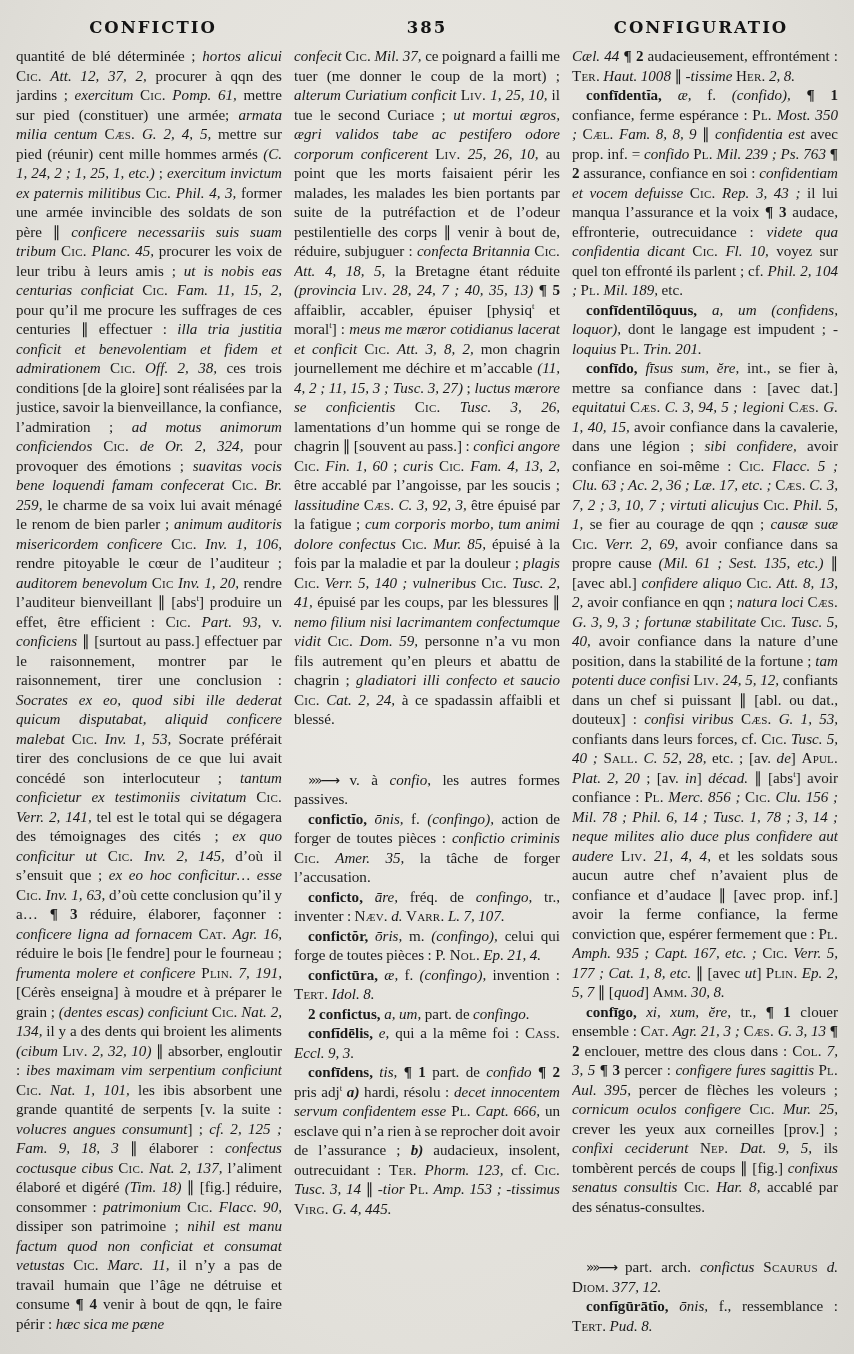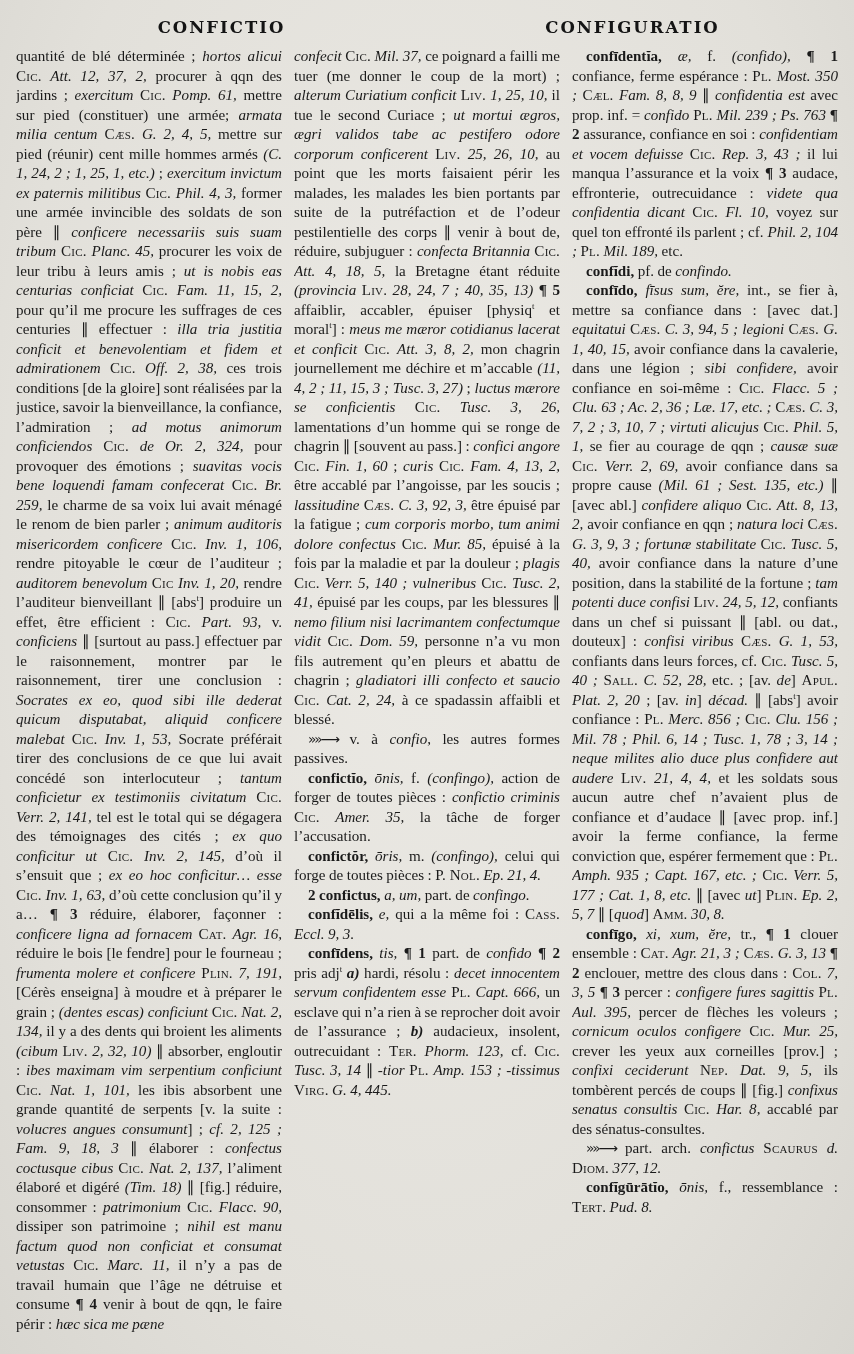--- a/index.html
+++ b/index.html
@@ -14,50 +14,54 @@
   }
   .header{display:flex;align-items:flex-start;margin:4px 0 10px 0;}
   .head{flex:1 1 0;text-align:center;font-family:"DejaVu Serif", serif;
         font-weight:bold;font-size:16.5px;letter-spacing:2px;color:#141414;}
   .columns{display:flex;gap:12px;height:1294px;overflow:hidden;}
   .col{flex:1 1 0;overflow:hidden;text-align:justify;
        font-size:15.1px;line-height:19.5px;
        word-spacing:-0.3px;}
   .para{margin:0;padding:0;}
   .para.entry{text-indent:14px;}
-  .para.arrow{text-indent:14px;}
+  .para.arrow{text-indent:14px;margin-top:41px;}
   b{font-weight:bold;}
   i{font-style:italic;}
   sc{font-variant:small-caps;letter-spacing:0.2px;}
   sup{font-size:0.58em;vertical-align:super;line-height:0;}
   .arrow-glyph{font-family:"DejaVu Sans", sans-serif;font-size:0.9em;letter-spacing:-2px;}
 </style>
 </head>
 <body>
 
 <div class="page">
   <div class="header">
     <div class="head">CONFICTIO</div>
+    <div class="head">385</div>
     <div class="head">CONFIGURATIO</div>
   </div>
   <div class="columns">
     <div class="col">
         <p class="para cont">quantité de blé déterminée ; <i>hortos alicui</i> <sc>Cic.</sc> <i>Att. 12, 37, 2,</i> procurer à qqn des jardins ; <i>exercitum</i> <sc>Cic.</sc> <i>Pomp. 61,</i> mettre sur pied (constituer) une armée; <i>armata milia centum</i> <sc>Cæs.</sc> <i>G. 2, 4, 5,</i> mettre sur pied (réunir) cent mille hommes armés <i>(C. 1, 24, 2 ; 1, 25, 1, etc.)</i> ; <i>exercitum invictum ex paternis militibus</i> <sc>Cic.</sc> <i>Phil. 4, 3,</i> former une armée invincible des soldats de son père ∥ <i>conficere necessariis suis suam tribum</i> <sc>Cic.</sc> <i>Planc. 45,</i> procurer les voix de leur tribu à leurs amis ; <i>ut is nobis eas centurias conficiat</i> <sc>Cic.</sc> <i>Fam. 11, 15, 2,</i> pour qu’il me procure les suffrages de ces centuries ∥ effectuer : <i>illa tria justitia conficit et benevolentiam et fidem et admirationem</i> <sc>Cic.</sc> <i>Off. 2, 38,</i> ces trois conditions [de la gloire] sont réalisées par la justice, savoir la bienveillance, la confiance, l’admiration ; <i>ad motus animorum conficiendos</i> <sc>Cic.</sc> <i>de Or. 2, 324,</i> pour provoquer des émotions ; <i>suavitas vocis bene loquendi famam confecerat</i> <sc>Cic.</sc> <i>Br. 259,</i> le charme de sa voix lui avait ménagé le renom de bien parler ; <i>animum auditoris misericordem conficere</i> <sc>Cic.</sc> <i>Inv. 1, 106,</i> rendre pitoyable le cœur de l’auditeur ; <i>auditorem benevolum</i> <sc>Cic</sc> <i>Inv. 1, 20,</i> rendre l’auditeur bienveillant ∥ [abs<sup>t</sup>] produire un effet, être efficient : <sc>Cic.</sc> <i>Part. 93,</i> v. <i>conficiens</i> ∥ [surtout au pass.] effectuer par le raisonnement, montrer par le raisonnement, tirer une conclusion : <i>Socrates ex eo, quod sibi ille dederat quicum disputabat, aliquid conficere malebat</i> <sc>Cic.</sc> <i>Inv. 1, 53,</i> Socrate préférait tirer des conclusions de ce que lui avait concédé son interlocuteur ; <i>tantum conficietur ex testimoniis civitatum</i> <sc>Cic.</sc> <i>Verr. 2, 141,</i> tel est le total qui se dégagera des témoignages des cités ; <i>ex quo conficitur ut</i> <sc>Cic.</sc> <i>Inv. 2, 145,</i> d’où il s’ensuit que ; <i>ex eo hoc conficitur… esse</i> <sc>Cic.</sc> <i>Inv. 1, 63,</i> d’où cette conclusion qu’il y a… <b>¶ 3</b> réduire, élaborer, façonner : <i>conficere ligna ad fornacem</i> <sc>Cat.</sc> <i>Agr. 16,</i> réduire le bois [le fendre] pour le fourneau ; <i>frumenta molere et conficere</i> <sc>Plin.</sc> <i>7, 191,</i> [Cérès enseigna] à moudre et à préparer le grain ; <i>(dentes escas) conficiunt</i> <sc>Cic.</sc> <i>Nat. 2, 134,</i> il y a des dents qui broient les aliments <i>(cibum</i> <sc>Liv.</sc> <i>2, 32, 10)</i> ∥ absorber, engloutir : <i>ibes maximam vim serpentium conficiunt</i> <sc>Cic.</sc> <i>Nat. 1, 101,</i> les ibis absorbent une grande quantité de serpents [v. la suite : <i>volucres angues consumunt</i>] ; <i>cf. 2, 125 ; Fam. 9, 18, 3</i> ∥ élaborer : <i>confectus coctusque cibus</i> <sc>Cic.</sc> <i>Nat. 2, 137,</i> l’aliment élaboré et digéré <i>(Tim. 18)</i> ∥ [fig.] réduire, consommer : <i>patrimonium</i> <sc>Cic.</sc> <i>Flacc. 90,</i> dissiper son patrimoine ; <i>nihil est manu factum quod non conficiat et consumat vetustas</i> <sc>Cic.</sc> <i>Marc. 11,</i> il n’y a pas de travail humain que l’âge ne détruise et consume <b>¶ 4</b> venir à bout de qqn, le faire périr : <i>hæc sica me pæne</i></p>
       </div>
     <div class="col">
         <p class="para cont"><i>confecit</i> <sc>Cic.</sc> <i>Mil. 37,</i> ce poignard a failli me tuer (me donner le coup de la mort) ; <i>alterum Curiatium conficit</i> <sc>Liv.</sc> <i>1, 25, 10,</i> il tue le second Curiace ; <i>ut mortui ægros, ægri validos tabe ac pestifero odore corporum conficerent</i> <sc>Liv.</sc> <i>25, 26, 10,</i> au point que les morts faisaient périr les malades, les malades les bien portants par suite de la putréfaction et de l’odeur pestilentielle des corps ∥ venir à bout de, réduire, subjuguer : <i>confecta Britannia</i> <sc>Cic.</sc> <i>Att. 4, 18, 5,</i> la Bretagne étant réduite <i>(provincia</i> <sc>Liv.</sc> <i>28, 24, 7 ; 40, 35, 13)</i> <b>¶ 5</b> affaiblir, accabler, épuiser [physiq<sup>t</sup> et moral<sup>t</sup>] : <i>meus me mæror cotidianus lacerat et conficit</i> <sc>Cic.</sc> <i>Att. 3, 8, 2,</i> mon chagrin journellement me déchire et m’accable <i>(11, 4, 2 ; 11, 15, 3 ; Tusc. 3, 27)</i> ; <i>luctus mærore se conficientis</i> <sc>Cic.</sc> <i>Tusc. 3, 26,</i> lamentations d’un homme qui se ronge de chagrin ∥ [souvent au pass.] : <i>confici angore</i> <sc>Cic.</sc> <i>Fin. 1, 60</i> ; <i>curis</i> <sc>Cic.</sc> <i>Fam. 4, 13, 2,</i> être accablé par l’angoisse, par les soucis ; <i>lassitudine</i> <sc>Cæs.</sc> <i>C. 3, 92, 3,</i> être épuisé par la fatigue ; <i>cum corporis morbo, tum animi dolore confectus</i> <sc>Cic.</sc> <i>Mur. 85,</i> épuisé à la fois par la maladie et par la douleur ; <i>plagis</i> <sc>Cic.</sc> <i>Verr. 5, 140 ;</i> <i>vulneribus</i> <sc>Cic.</sc> <i>Tusc. 2, 41,</i> épuisé par les coups, par les blessures ∥ <i>nemo filium nisi lacrimantem confectumque vidit</i> <sc>Cic.</sc> <i>Dom. 59,</i> personne n’a vu mon fils autrement qu’en pleurs et abattu de chagrin ; <i>gladiatori illi confecto et saucio</i> <sc>Cic.</sc> <i>Cat. 2, 24,</i> à ce spadassin affaibli et blessé.</p>
         <p class="para arrow"><span class="arrow-glyph">»»⟶</span> v. à <i>confio</i>, les autres formes passives.</p>
         <p class="para entry"><b>confictĭo,</b> <i>ōnis,</i> f. <i>(confingo),</i> action de forger de toutes pièces : <i>confictio criminis</i> <sc>Cic.</sc> <i>Amer. 35,</i> la tâche de forger l’accusation.</p>
+        <p class="para entry"><b>conficto,</b> <i>āre,</i> fréq. de <i>confingo,</i> tr., inventer : <sc>Næv.</sc> <i>d.</i> <sc>Varr.</sc> <i>L. 7, 107.</i></p>
         <p class="para entry"><b>confictŏr,</b> <i>ōris,</i> m. <i>(confingo),</i> celui qui forge de toutes pièces : <sc>P. Nol.</sc> <i>Ep. 21, 4.</i></p>
+        <p class="para entry"><b>confictūra,</b> <i>æ,</i> f. <i>(confingo),</i> invention : <sc>Tert.</sc> <i>Idol. 8.</i></p>
         <p class="para entry"><b>2 confictus,</b> <i>a, um,</i> part. de <i>confingo.</i></p>
         <p class="para entry"><b>confĭdēlis,</b> <i>e,</i> qui a la même foi : <sc>Cass.</sc> <i>Eccl. 9, 3.</i></p>
         <p class="para entry"><b>confīdens,</b> <i>tis,</i> <b>¶ 1</b> part. de <i>confido</i> <b>¶ 2</b> pris adj<sup>t</sup> <b><i>a)</i></b> hardi, résolu : <i>decet innocentem servum confidentem esse</i> <sc>Pl.</sc> <i>Capt. 666,</i> un esclave qui n’a rien à se reprocher doit avoir de l’assurance ; <b><i>b)</i></b> audacieux, insolent, outrecuidant : <sc>Ter.</sc> <i>Phorm. 123,</i> cf. <sc>Cic.</sc> <i>Tusc. 3, 14</i> ∥ <i>-tior</i> <sc>Pl.</sc> <i>Amp. 153 ;</i> <i>-tissimus</i> <sc>Virg.</sc> <i>G. 4, 445.</i></p>
       </div>
     <div class="col">
+        <p class="para cont"><i>Cæl. 44</i> <b>¶ 2</b> audacieusement, effrontément : <sc>Ter.</sc> <i>Haut. 1008</i> ∥ <i>-tissime</i> <sc>Her.</sc> <i>2, 8.</i></p>
         <p class="para entry"><b>confīdentĭa,</b> <i>æ,</i> f. <i>(confido),</i> <b>¶ 1</b> confiance, ferme espérance : <sc>Pl.</sc> <i>Most. 350 ;</i> <sc>Cæl.</sc> <i>Fam. 8, 8, 9</i> ∥ <i>confidentia est</i> avec prop. inf. = <i>confido</i> <sc>Pl.</sc> <i>Mil. 239 ;</i> <i>Ps. 763</i> <b>¶ 2</b> assurance, confiance en soi : <i>confidentiam et vocem defuisse</i> <sc>Cic.</sc> <i>Rep. 3, 43 ;</i> il lui manqua l’assurance et la voix <b>¶ 3</b> audace, effronterie, outrecuidance : <i>videte qua confidentia dicant</i> <sc>Cic.</sc> <i>Fl. 10,</i> voyez sur quel ton effronté ils parlent ; cf. <i>Phil. 2, 104 ;</i> <sc>Pl.</sc> <i>Mil. 189,</i> etc.</p>
-        <p class="para entry"><b>confĭdi,</b> pf. de <i>confindo.</i></p>
+        <p class="para entry"><b>confīdentĭlŏquus,</b> <i>a, um (confidens, loquor),</i> dont le langage est impudent ; <i>-loquius</i> <sc>Pl.</sc> <i>Trin. 201.</i></p>
         <p class="para entry"><b>confīdo,</b> <i>fīsus sum, ĕre,</i> int., se fier à, mettre sa confiance dans : [avec dat.] <i>equitatui</i> <sc>Cæs.</sc> <i>C. 3, 94, 5 ;</i> <i>legioni</i> <sc>Cæs.</sc> <i>G. 1, 40, 15,</i> avoir confiance dans la cavalerie, dans une légion ; <i>sibi confidere,</i> avoir confiance en soi-même : <sc>Cic.</sc> <i>Flacc. 5 ; Clu. 63 ; Ac. 2, 36 ; Læ. 17, etc. ;</i> <sc>Cæs.</sc> <i>C. 3, 7, 2 ; 3, 10, 7 ;</i> <i>virtuti alicujus</i> <sc>Cic.</sc> <i>Phil. 5, 1,</i> se fier au courage de qqn ; <i>causæ suæ</i> <sc>Cic.</sc> <i>Verr. 2, 69,</i> avoir confiance dans sa propre cause <i>(Mil. 61 ; Sest. 135, etc.)</i> ∥ [avec abl.] <i>confidere aliquo</i> <sc>Cic.</sc> <i>Att. 8, 13, 2,</i> avoir confiance en qqn ; <i>natura loci</i> <sc>Cæs.</sc> <i>G. 3, 9, 3 ;</i> <i>fortunæ stabilitate</i> <sc>Cic.</sc> <i>Tusc. 5, 40,</i> avoir confiance dans la nature d’une position, dans la stabilité de la fortune ; <i>tam potenti duce confisi</i> <sc>Liv.</sc> <i>24, 5, 12,</i> confiants dans un chef si puissant ∥ [abl. ou dat., douteux] : <i>confisi viribus</i> <sc>Cæs.</sc> <i>G. 1, 53,</i> confiants dans leurs forces, cf. <sc>Cic.</sc> <i>Tusc. 5, 40 ;</i> <sc>Sall.</sc> <i>C. 52, 28,</i> etc. ; [av. <i>de</i>] <sc>Apul.</sc> <i>Plat. 2, 20</i> ; [av. <i>in</i>] <i>décad.</i> ∥ [abs<sup>t</sup>] avoir confiance : <sc>Pl.</sc> <i>Merc. 856 ;</i> <sc>Cic.</sc> <i>Clu. 156 ; Mil. 78 ; Phil. 6, 14 ; Tusc. 1, 78 ; 3, 14 ;</i> <i>neque milites alio duce plus confidere aut audere</i> <sc>Liv.</sc> <i>21, 4, 4,</i> et les soldats sous aucun autre chef n’avaient plus de confiance et d’audace ∥ [avec prop. inf.] avoir la ferme confiance, la ferme conviction que, espérer fermement que : <sc>Pl.</sc> <i>Amph. 935 ; Capt. 167, etc. ;</i> <sc>Cic.</sc> <i>Verr. 5, 177 ; Cat. 1, 8, etc.</i> ∥ [avec <i>ut</i>] <sc>Plin.</sc> <i>Ep. 2, 5, 7</i> ∥ [<i>quod</i>] <sc>Amm.</sc> <i>30, 8.</i></p>
         <p class="para entry"><b>confīgo,</b> <i>xi, xum, ĕre,</i> tr., <b>¶ 1</b> clouer ensemble : <sc>Cat.</sc> <i>Agr. 21, 3 ;</i> <sc>Cæs.</sc> <i>G. 3, 13</i> <b>¶ 2</b> enclouer, mettre des clous dans : <sc>Col.</sc> <i>7, 3, 5</i> <b>¶ 3</b> percer : <i>configere fures sagittis</i> <sc>Pl.</sc> <i>Aul. 395,</i> percer de flèches les voleurs ; <i>cornicum oculos configere</i> <sc>Cic.</sc> <i>Mur. 25,</i> crever les yeux aux corneilles [prov.] ; <i>confixi ceciderunt</i> <sc>Nep.</sc> <i>Dat. 9, 5,</i> ils tombèrent percés de coups ∥ [fig.] <i>confixus senatus consultis</i> <sc>Cic.</sc> <i>Har. 8,</i> accablé par des sénatus-consultes.</p>
         <p class="para arrow"><span class="arrow-glyph">»»⟶</span> part. arch. <i>confictus</i> <sc>Scaurus</sc> <i>d.</i> <sc>Diom.</sc> <i>377, 12.</i></p>
         <p class="para entry"><b>confĭgūrātĭo,</b> <i>ōnis,</i> f., ressemblance : <sc>Tert.</sc> <i>Pud. 8.</i></p>
       </div>
   </div>
 </div>
 
 </body></html>

